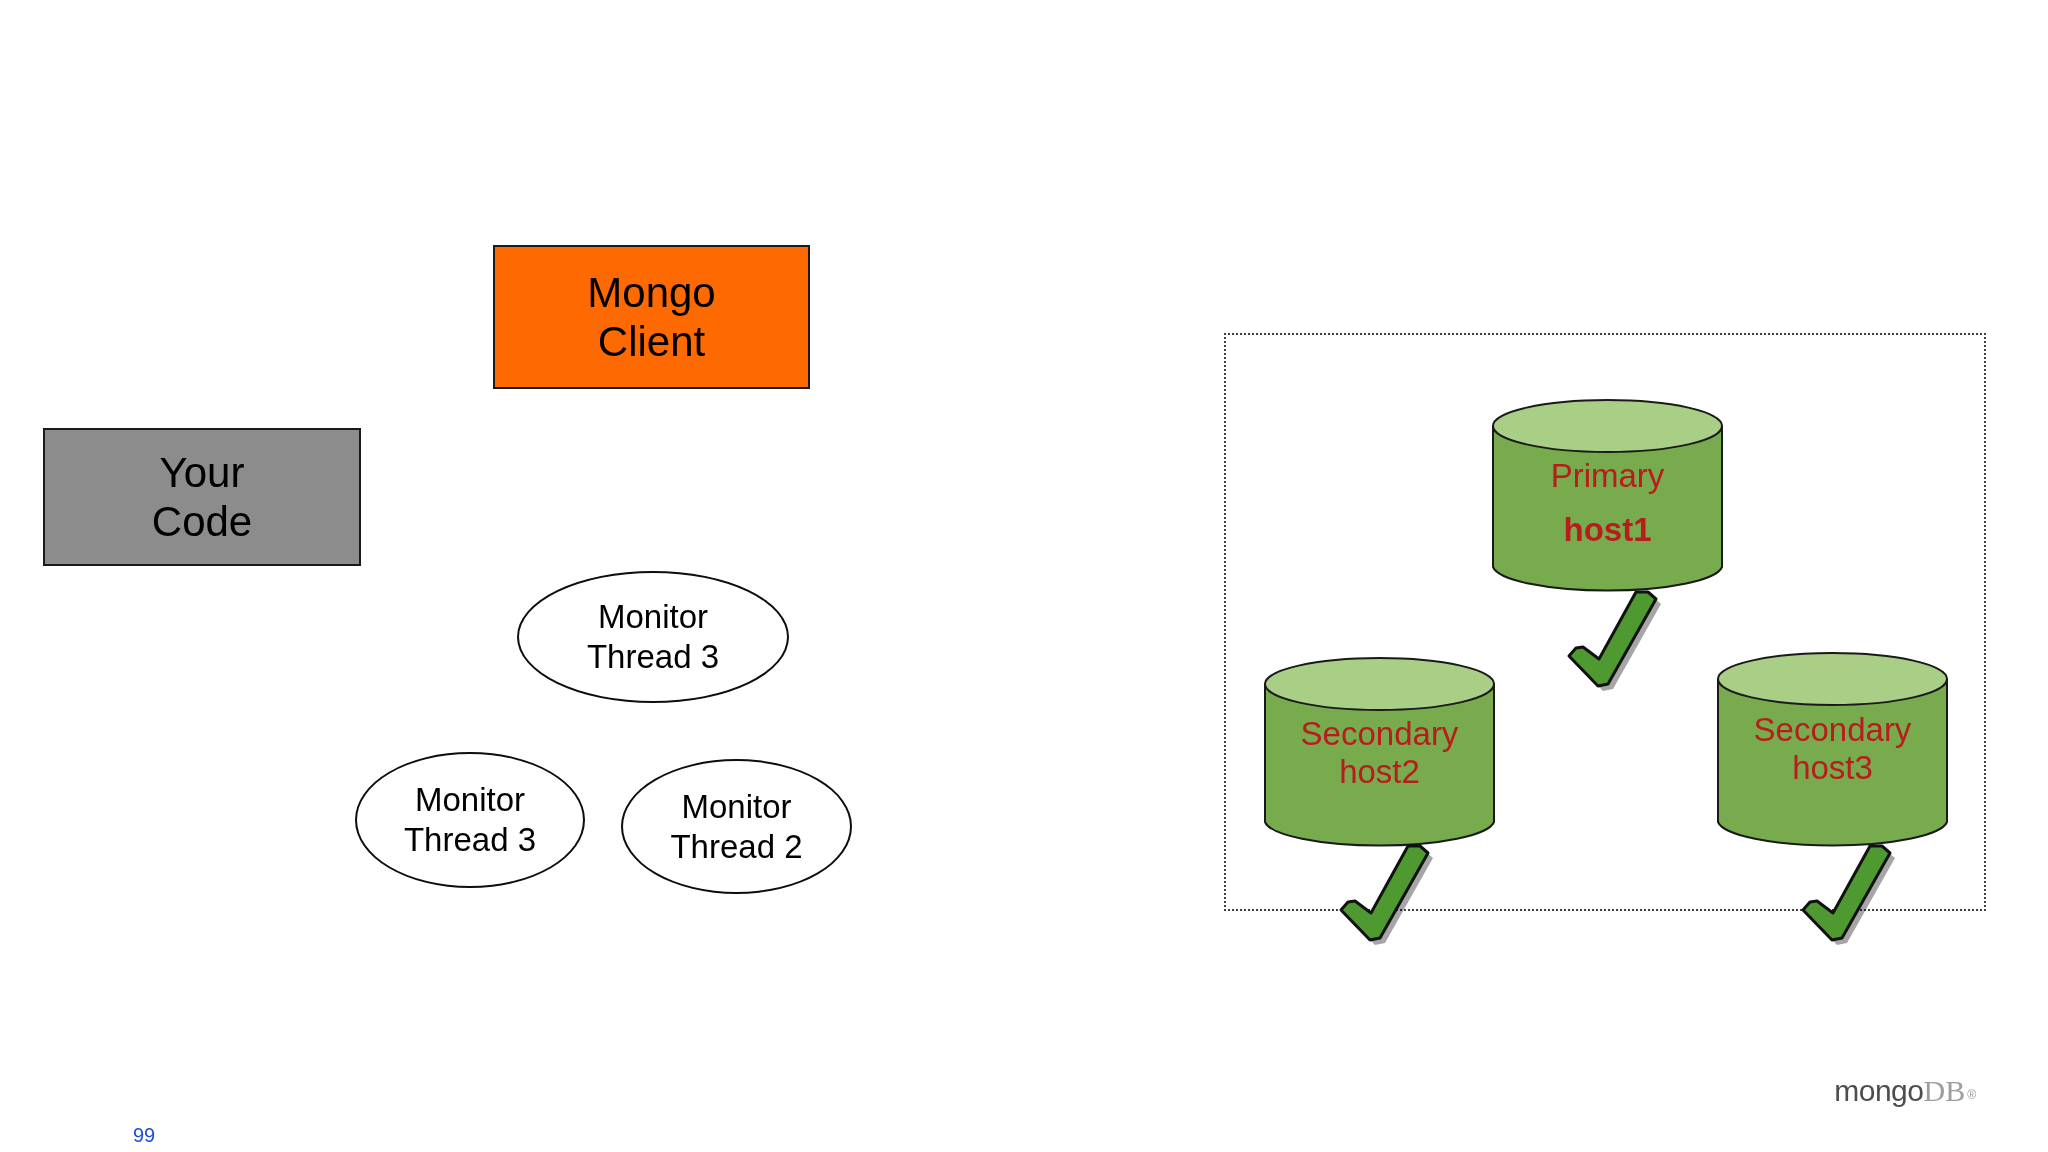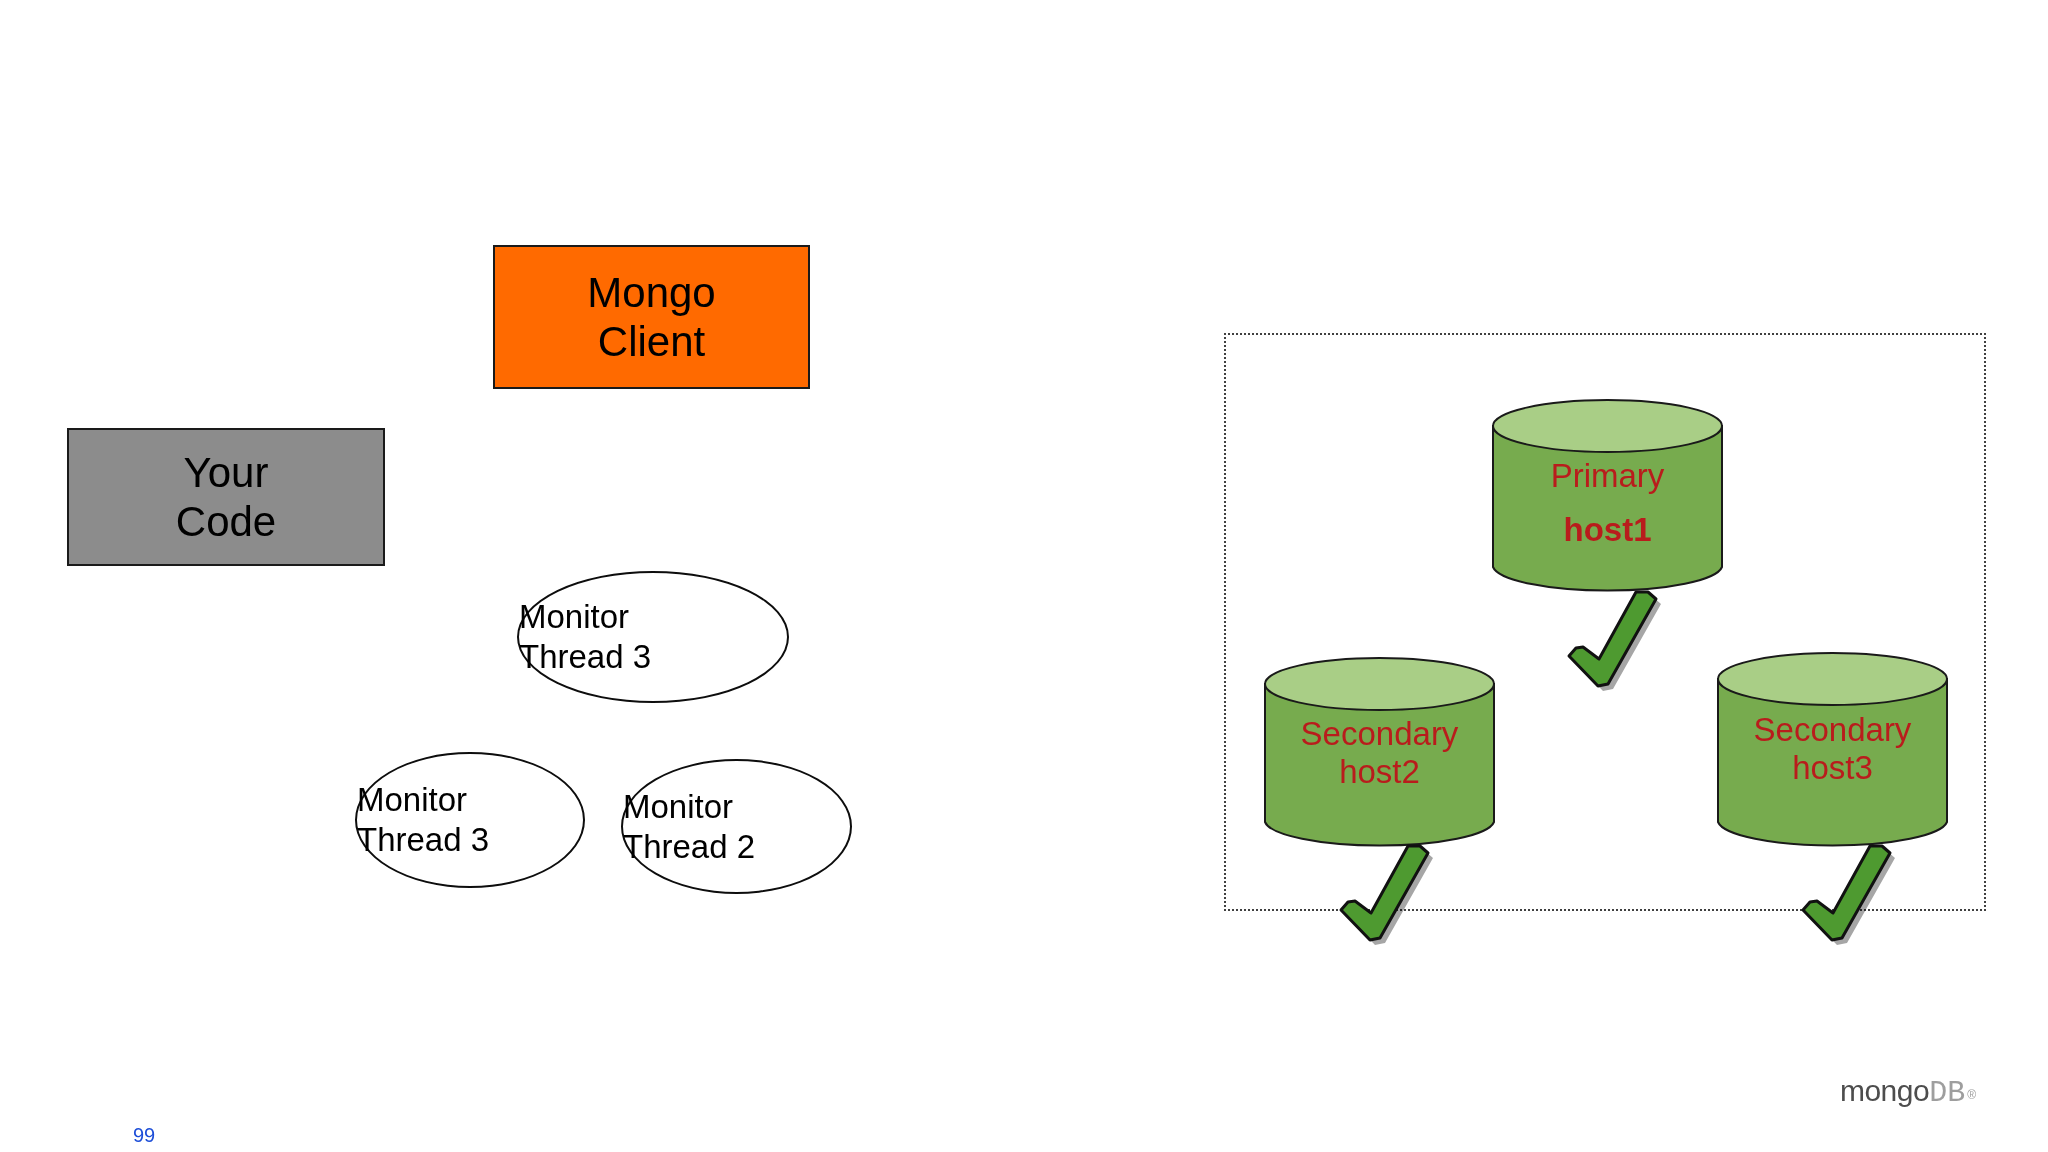--- a/index.html
+++ b/index.html
@@ -57,32 +57,32 @@
     height: 144px;
     background: #ff6a00;
   }
 
   #your-code-box {
     left: 43px;
     top: 428px;
     width: 318px;
     height: 138px;
     background: #8c8c8c;
-    margin-left: 24px;
   }
 
   
   .ellipse {
     position: absolute;
     box-sizing: border-box;
     border: 2px solid #0d0d0d;
     border-radius: 50%;
     background: #ffffff;
     display: flex;
     flex-direction: column;
+    align-items: center;
     justify-content: center;
     line-height: 1.2;
     font-size: 33px;
     color: #000000;
   }
 
   #monitor-thread-1 {
     left: 517px;
     top: 571px;
     width: 272px;
@@ -158,21 +158,21 @@
     align-items: baseline;
     font-size: 30px;
     white-space: nowrap;
   }
   #mongodb-logo .logo-mongo {
     font-family: "Liberation Sans", sans-serif;
     color: #4d4d4d;
     letter-spacing: -0.5px;
   }
   #mongodb-logo .logo-db {
-    font-family: Liberation Mono, monospace;
+    font-family: Liberation Serif, serif;
     color: #9e9e9e;
     font-size: 30px;
     letter-spacing: 0px;
   }
   #mongodb-logo .logo-tm {
     font-size: 12px;
     color: #9e9e9e;
     margin-left: 2px;
     position: relative;
     top: -2px;

